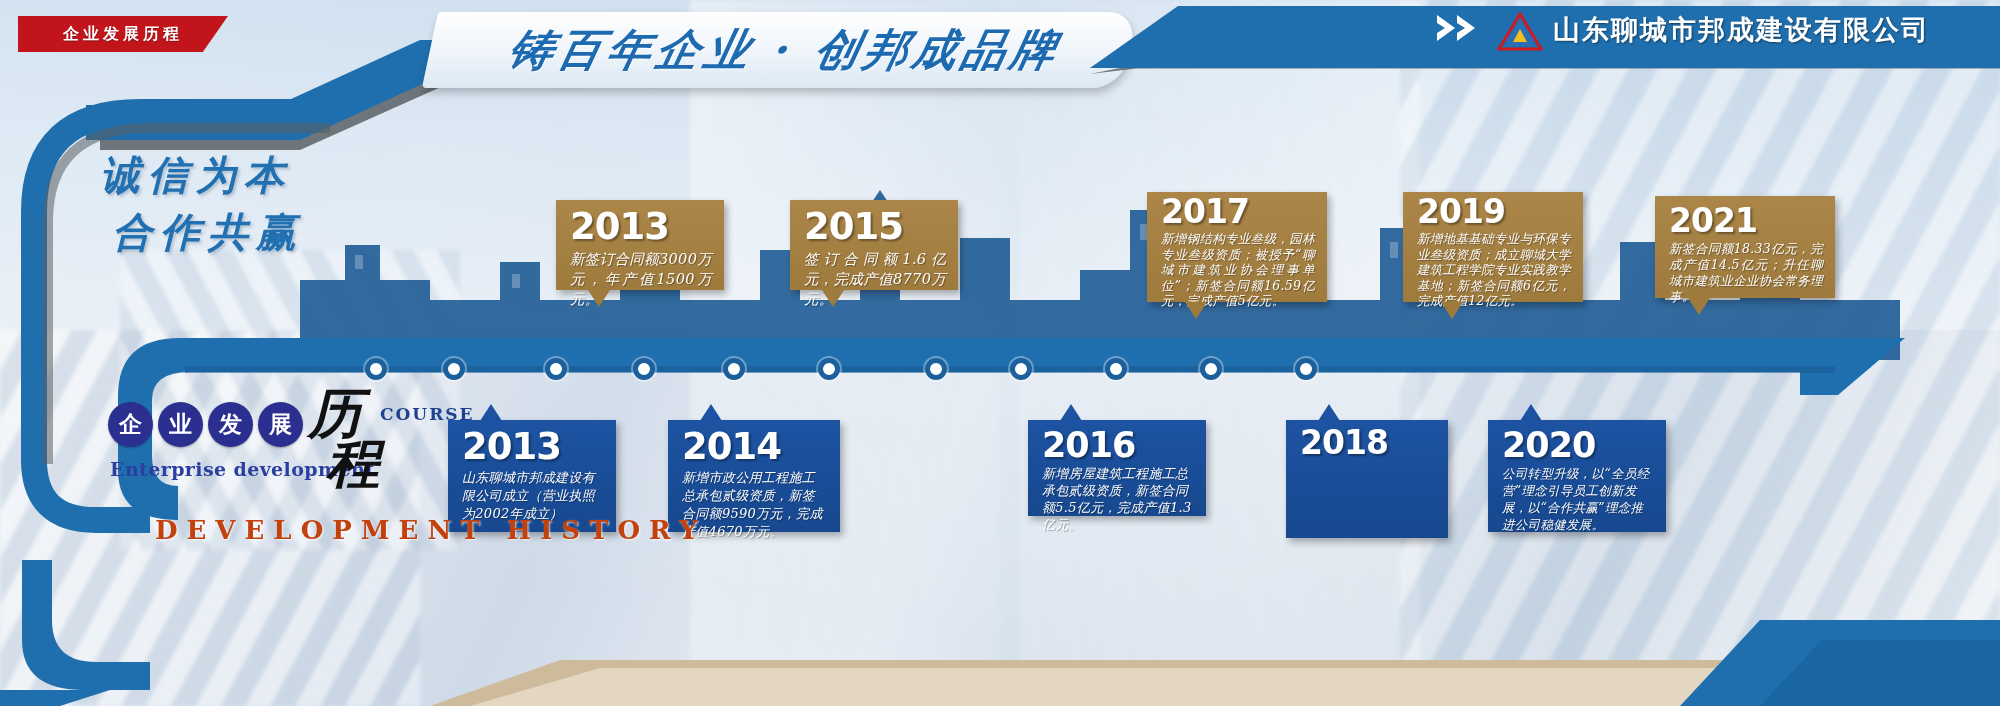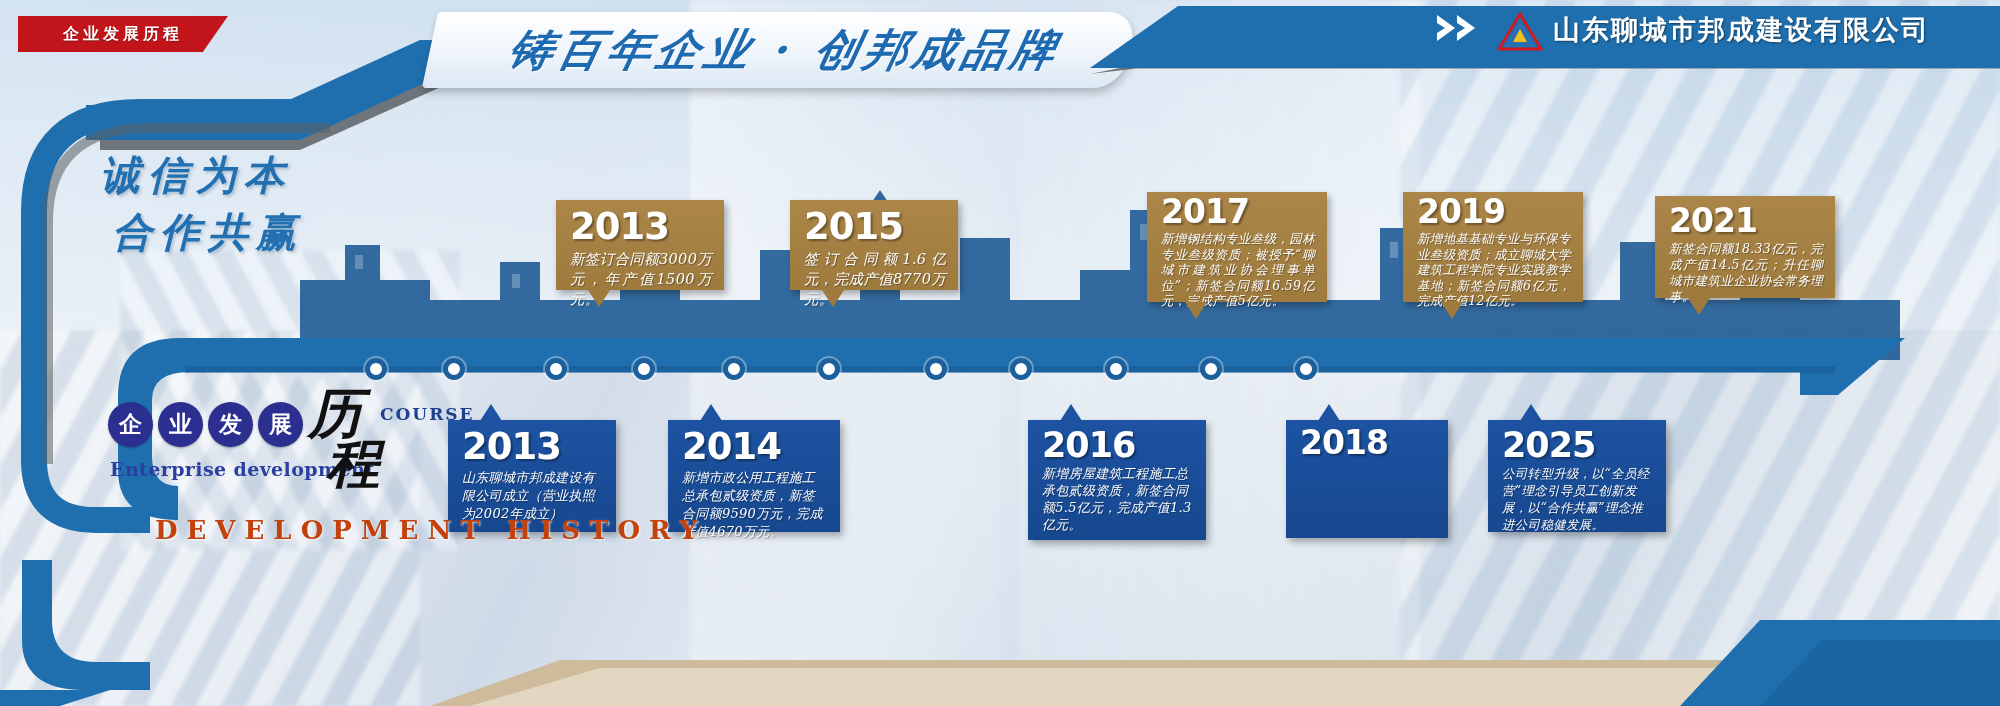--- a/index.html
+++ b/index.html
@@ -358,31 +358,31 @@
     <div class="txt" style="font-size:13px;line-height:18px">山东聊城市邦成建设有限公司成立（营业执照为2002年成立）</div>
   </div>
 
   <div class="pointer up" style="left:700px; top:404px;"></div>
   <div class="card blue" style="left:668px; top:420px; width:172px; height:112px;">
     <div class="yr">2014</div>
     <div class="txt" style="font-size:13px;line-height:18px">新增市政公用工程施工总承包贰级资质，新签合同额9590万元，完成产值4670万元。</div>
   </div>
 
   <div class="pointer up" style="left:1060px; top:404px;"></div>
-  <div class="card blue" style="left:1028px; top:420px; width:178px; height:120px;">
+  <div class="card blue" style="left:1028px; top:420px; width:178px; height:96px;">
     <div class="yr" style="font-size:35px;line-height:34px">2016</div>
     <div class="txt" style="font-size:13px;line-height:17px">新增房屋建筑工程施工总承包贰级资质，新签合同额5.5亿元，完成产值1.3亿元。</div>
   </div>
 
   <div class="pointer up" style="left:1318px; top:404px;"></div>
   <div class="card blue" style="left:1286px; top:420px; width:162px; height:118px;">
     <div class="yr" style="font-size:33px;line-height:30px">2018</div>
   </div>
 
   <div class="pointer up" style="left:1520px; top:404px;"></div>
   <div class="card blue" style="left:1488px; top:420px; width:178px; height:112px;">
-    <div class="yr" style="font-size:35px;line-height:34px">2025</div>
+    <div class="yr" style="font-size:35px;line-height:34px">2020</div>
     <div class="txt" style="font-size:12.5px;line-height:17px">公司转型升级，以“全员经营”理念引导员工创新发展，以“合作共赢”理念推进公司稳健发展。</div>
   </div>
 
   <div class="dev-hist">DEVELOPMENT HISTORY</div>
 
 </div>
 
 </body></html>

